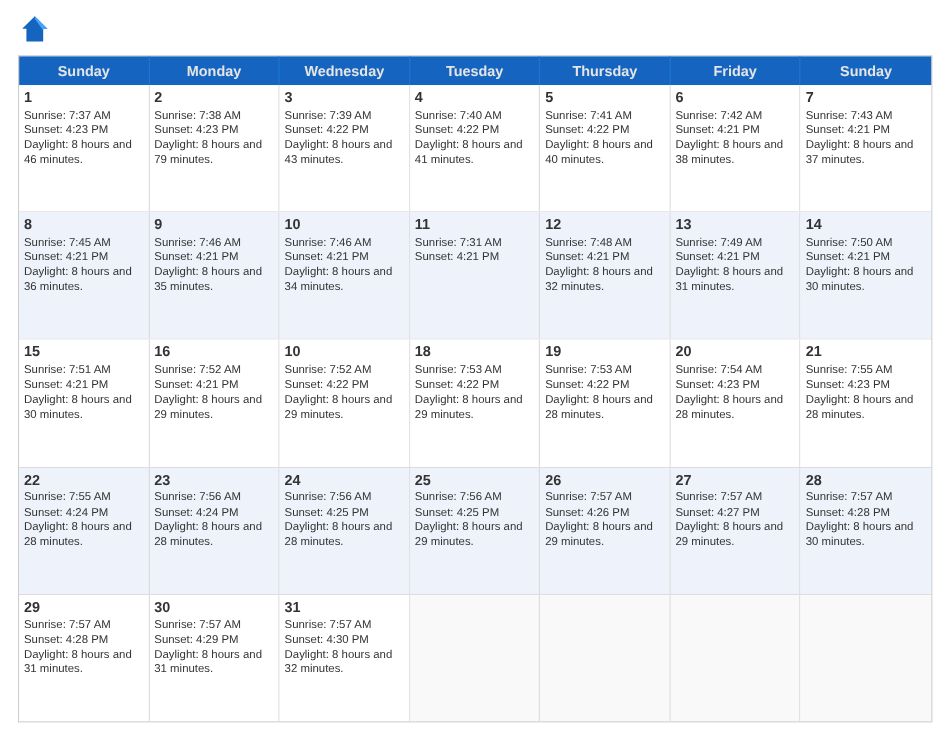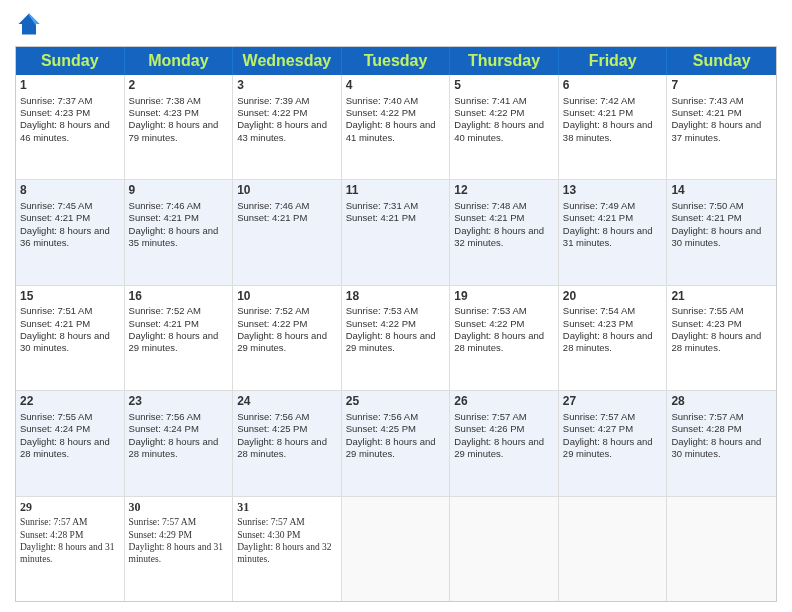--- a/index.html
+++ b/index.html
@@ -57,40 +57,40 @@
       display: flex;
       flex-direction: column;
       border: 1px solid #ccc;
     }
     .cal-header {
       display: grid;
       grid-template-columns: repeat(7, 1fr);
       background: #1565c0;
     }
     .cal-header-cell {
-      color: #bef264;
-      font-size: 16px;
+      color: #e5e5e5;
+      font-size: 12px;
       font-weight: bold;
       padding: 5px 4px;
       text-align: center;
       border-right: 1px solid #1976d2;
     }
     .cal-header-cell:last-child { border-right: none; }
     .cal-body {
       display: flex;
       flex-direction: column;
       flex: 1;
     }
     .cal-row {
       display: grid;
       grid-template-columns: repeat(7, 1fr);
       flex: 1;
       border-bottom: 1px solid #ddd;
     }
-    .cal-row:last-child { border-bottom: none; font-family: Liberation Serif, serif; }
+    .cal-row:last-child { border-bottom: none; }
     .cal-cell {
       padding: 3px 4px;
       border-right: 1px solid #ddd;
       font-size: 9.5px;
       color: #333;
       line-height: 1.3;
       background: #fff;
     }
     .cal-cell:last-child { border-right: none; }
     .cal-cell.empty { background: #f9f9f9; }
@@ -144,21 +144,21 @@
           <div class="cal-cell"><span class="day-num">2</span><span>Sunrise: 7:38 AM</span><br><span>Sunset: 4:23 PM</span><br><span>Daylight: 8 hours and 79 minutes.</span></div>
           <div class="cal-cell"><span class="day-num">3</span><span>Sunrise: 7:39 AM</span><br><span>Sunset: 4:22 PM</span><br><span>Daylight: 8 hours and 43 minutes.</span></div>
           <div class="cal-cell"><span class="day-num">4</span><span>Sunrise: 7:40 AM</span><br><span>Sunset: 4:22 PM</span><br><span>Daylight: 8 hours and 41 minutes.</span></div>
           <div class="cal-cell"><span class="day-num">5</span><span>Sunrise: 7:41 AM</span><br><span>Sunset: 4:22 PM</span><br><span>Daylight: 8 hours and 40 minutes.</span></div>
           <div class="cal-cell"><span class="day-num">6</span><span>Sunrise: 7:42 AM</span><br><span>Sunset: 4:21 PM</span><br><span>Daylight: 8 hours and 38 minutes.</span></div>
           <div class="cal-cell"><span class="day-num">7</span><span>Sunrise: 7:43 AM</span><br><span>Sunset: 4:21 PM</span><br><span>Daylight: 8 hours and 37 minutes.</span></div>
         </div>
         <div class="cal-row">
           <div class="cal-cell"><span class="day-num">8</span><span>Sunrise: 7:45 AM</span><br><span>Sunset: 4:21 PM</span><br><span>Daylight: 8 hours and 36 minutes.</span></div>
           <div class="cal-cell"><span class="day-num">9</span><span>Sunrise: 7:46 AM</span><br><span>Sunset: 4:21 PM</span><br><span>Daylight: 8 hours and 35 minutes.</span></div>
-          <div class="cal-cell"><span class="day-num">10</span><span>Sunrise: 7:46 AM</span><br><span>Sunset: 4:21 PM</span><br></div>
+          <div class="cal-cell"><span class="day-num">10</span><span>Sunrise: 7:46 AM</span><br><span>Sunset: 4:21 PM</span><br><span>Daylight: 8 hours and 34 minutes.</span></div>
           <div class="cal-cell"><span class="day-num">11</span><span>Sunrise: 7:31 AM</span><br><span>Sunset: 4:21 PM</span><br></div>
           <div class="cal-cell"><span class="day-num">12</span><span>Sunrise: 7:48 AM</span><br><span>Sunset: 4:21 PM</span><br><span>Daylight: 8 hours and 32 minutes.</span></div>
           <div class="cal-cell"><span class="day-num">13</span><span>Sunrise: 7:49 AM</span><br><span>Sunset: 4:21 PM</span><br><span>Daylight: 8 hours and 31 minutes.</span></div>
           <div class="cal-cell"><span class="day-num">14</span><span>Sunrise: 7:50 AM</span><br><span>Sunset: 4:21 PM</span><br><span>Daylight: 8 hours and 30 minutes.</span></div>
         </div>
         <div class="cal-row">
           <div class="cal-cell"><span class="day-num">15</span><span>Sunrise: 7:51 AM</span><br><span>Sunset: 4:21 PM</span><br><span>Daylight: 8 hours and 30 minutes.</span></div>
           <div class="cal-cell"><span class="day-num">16</span><span>Sunrise: 7:52 AM</span><br><span>Sunset: 4:21 PM</span><br><span>Daylight: 8 hours and 29 minutes.</span></div>
           <div class="cal-cell"><span class="day-num">10</span><span>Sunrise: 7:52 AM</span><br><span>Sunset: 4:22 PM</span><br><span>Daylight: 8 hours and 29 minutes.</span></div>
           <div class="cal-cell"><span class="day-num">18</span><span>Sunrise: 7:53 AM</span><br><span>Sunset: 4:22 PM</span><br><span>Daylight: 8 hours and 29 minutes.</span></div>

